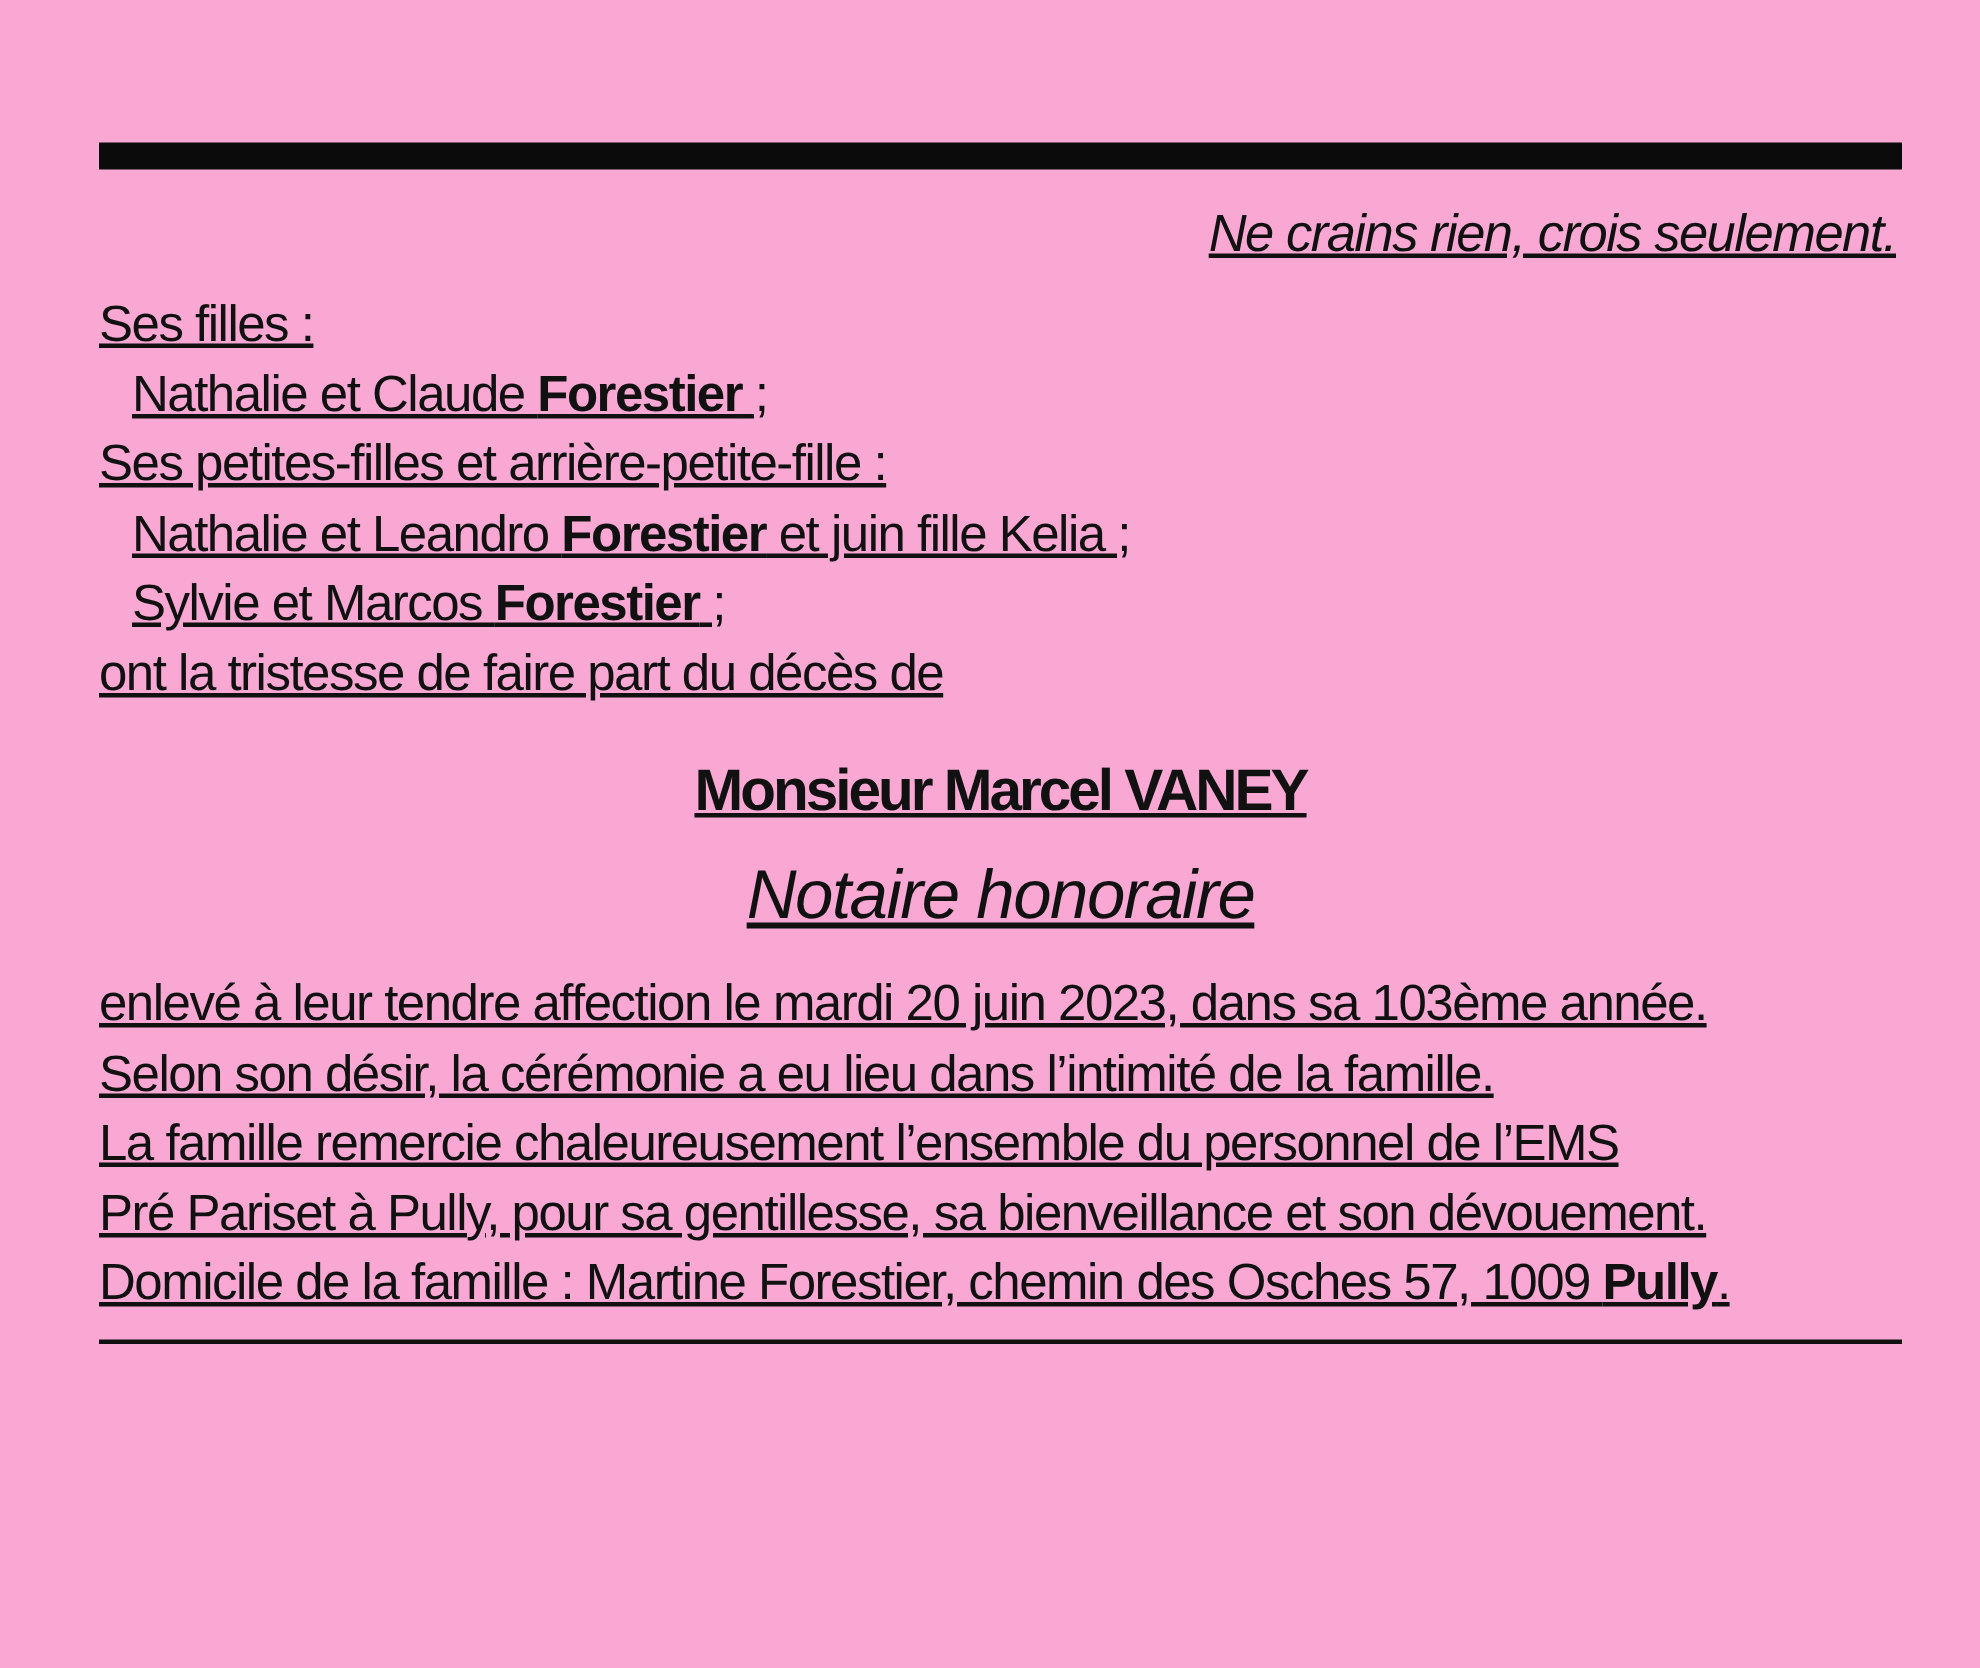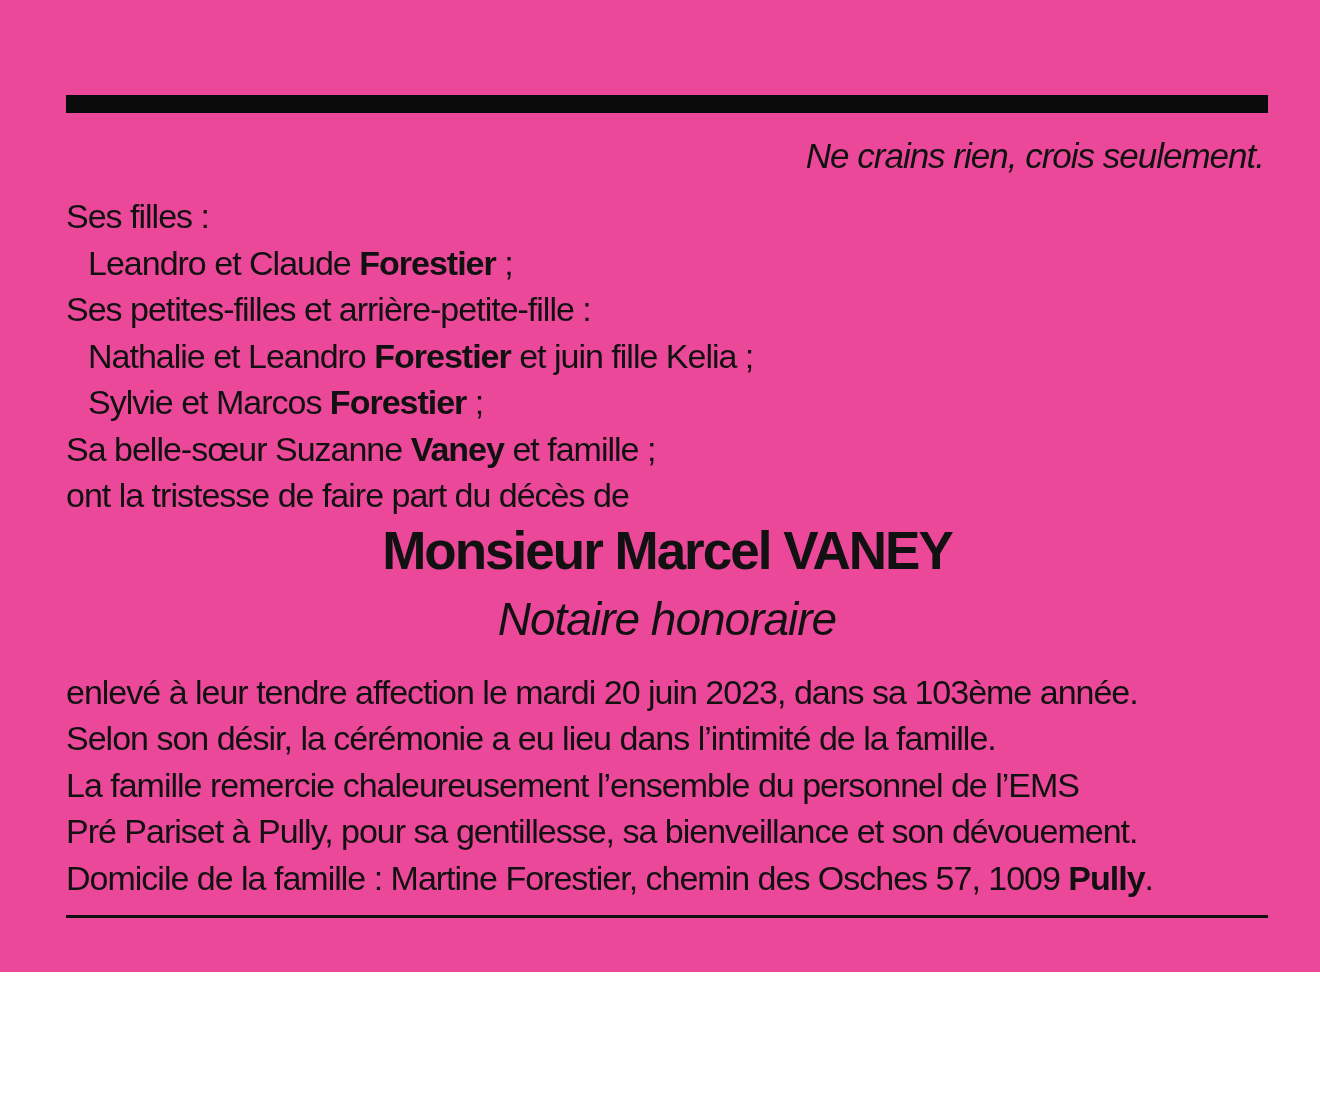--- a/index.html
+++ b/index.html
@@ -7,23 +7,24 @@
     width: 1320px;
     background: #ffffff;
   }
   body {
     font-family: "Liberation Sans", "DejaVu Sans", sans-serif;
     color: #111111;
   }
   .page {
     position: relative;
     width: 1320px;
-    height: 972px;
-    background: #ec4899;
+    height: 1112px;
+    background: #f9a8d4;
     overflow: hidden;
+    text-decoration: underline;
   }
   .content {
     margin-left: 66px;
     width: 1202px;
   }
   .topbar {
     margin-top: 95px;
     height: 18px;
     background: #0b0b0b;
   }
@@ -41,21 +42,22 @@
   }
   .line {
     font-size: 34px;
     line-height: 46.5px;
     letter-spacing: -1px;
     white-space: pre;
   }
   .line .b { font-weight: 700; }
   .indent { padding-left: 22px; }
   .deceased-name {
-    font-size: 53px;
+    margin-top: 24px;
+    font-size: 39px;
     line-height: 64px;
     font-weight: 700;
     text-align: center;
     letter-spacing: -2px;
   }
   .deceased-title {
     margin-top: 16px;
     font-size: 46px;
     line-height: 40px;
     font-style: italic;
@@ -76,25 +78,24 @@
 
 <div class="page">
   <div class="content">
 
     <div class="topbar"></div>
 
     <div class="epigraph">Ne crains rien, crois seulement.</div>
 
     <div class="family">
       <div class="line"><span>Ses filles :</span><span class="b"></span><span></span></div>
-      <div class="line indent"><span>Leandro et Claude </span><span class="b">Forestier</span><span> ;</span></div>
+      <div class="line indent"><span>Nathalie et Claude </span><span class="b">Forestier</span><span> ;</span></div>
       <div class="line"><span>Ses petites-filles et arrière-petite-fille :</span><span class="b"></span><span></span></div>
       <div class="line indent"><span>Nathalie et Leandro </span><span class="b">Forestier</span><span> et juin fille Kelia ;</span></div>
       <div class="line indent"><span>Sylvie et Marcos </span><span class="b">Forestier</span><span> ;</span></div>
-      <div class="line"><span>Sa belle-sœur Suzanne </span><span class="b">Vaney</span><span> et famille ;</span></div>
       <div class="line"><span>ont la tristesse de faire part du décès de</span><span class="b"></span><span></span></div>
     </div>
 
     <div class="deceased-name">Monsieur Marcel VANEY</div>
 
     <div class="deceased-title">Notaire honoraire</div>
 
     <div class="body-text">
       <div class="line"><span>enlevé à leur tendre affection le mardi 20 juin 2023, dans sa 103ème année.</span><span class="b"></span><span></span></div>
       <div class="line"><span>Selon son désir, la cérémonie a eu lieu dans l’intimité de la famille.</span><span class="b"></span><span></span></div>

